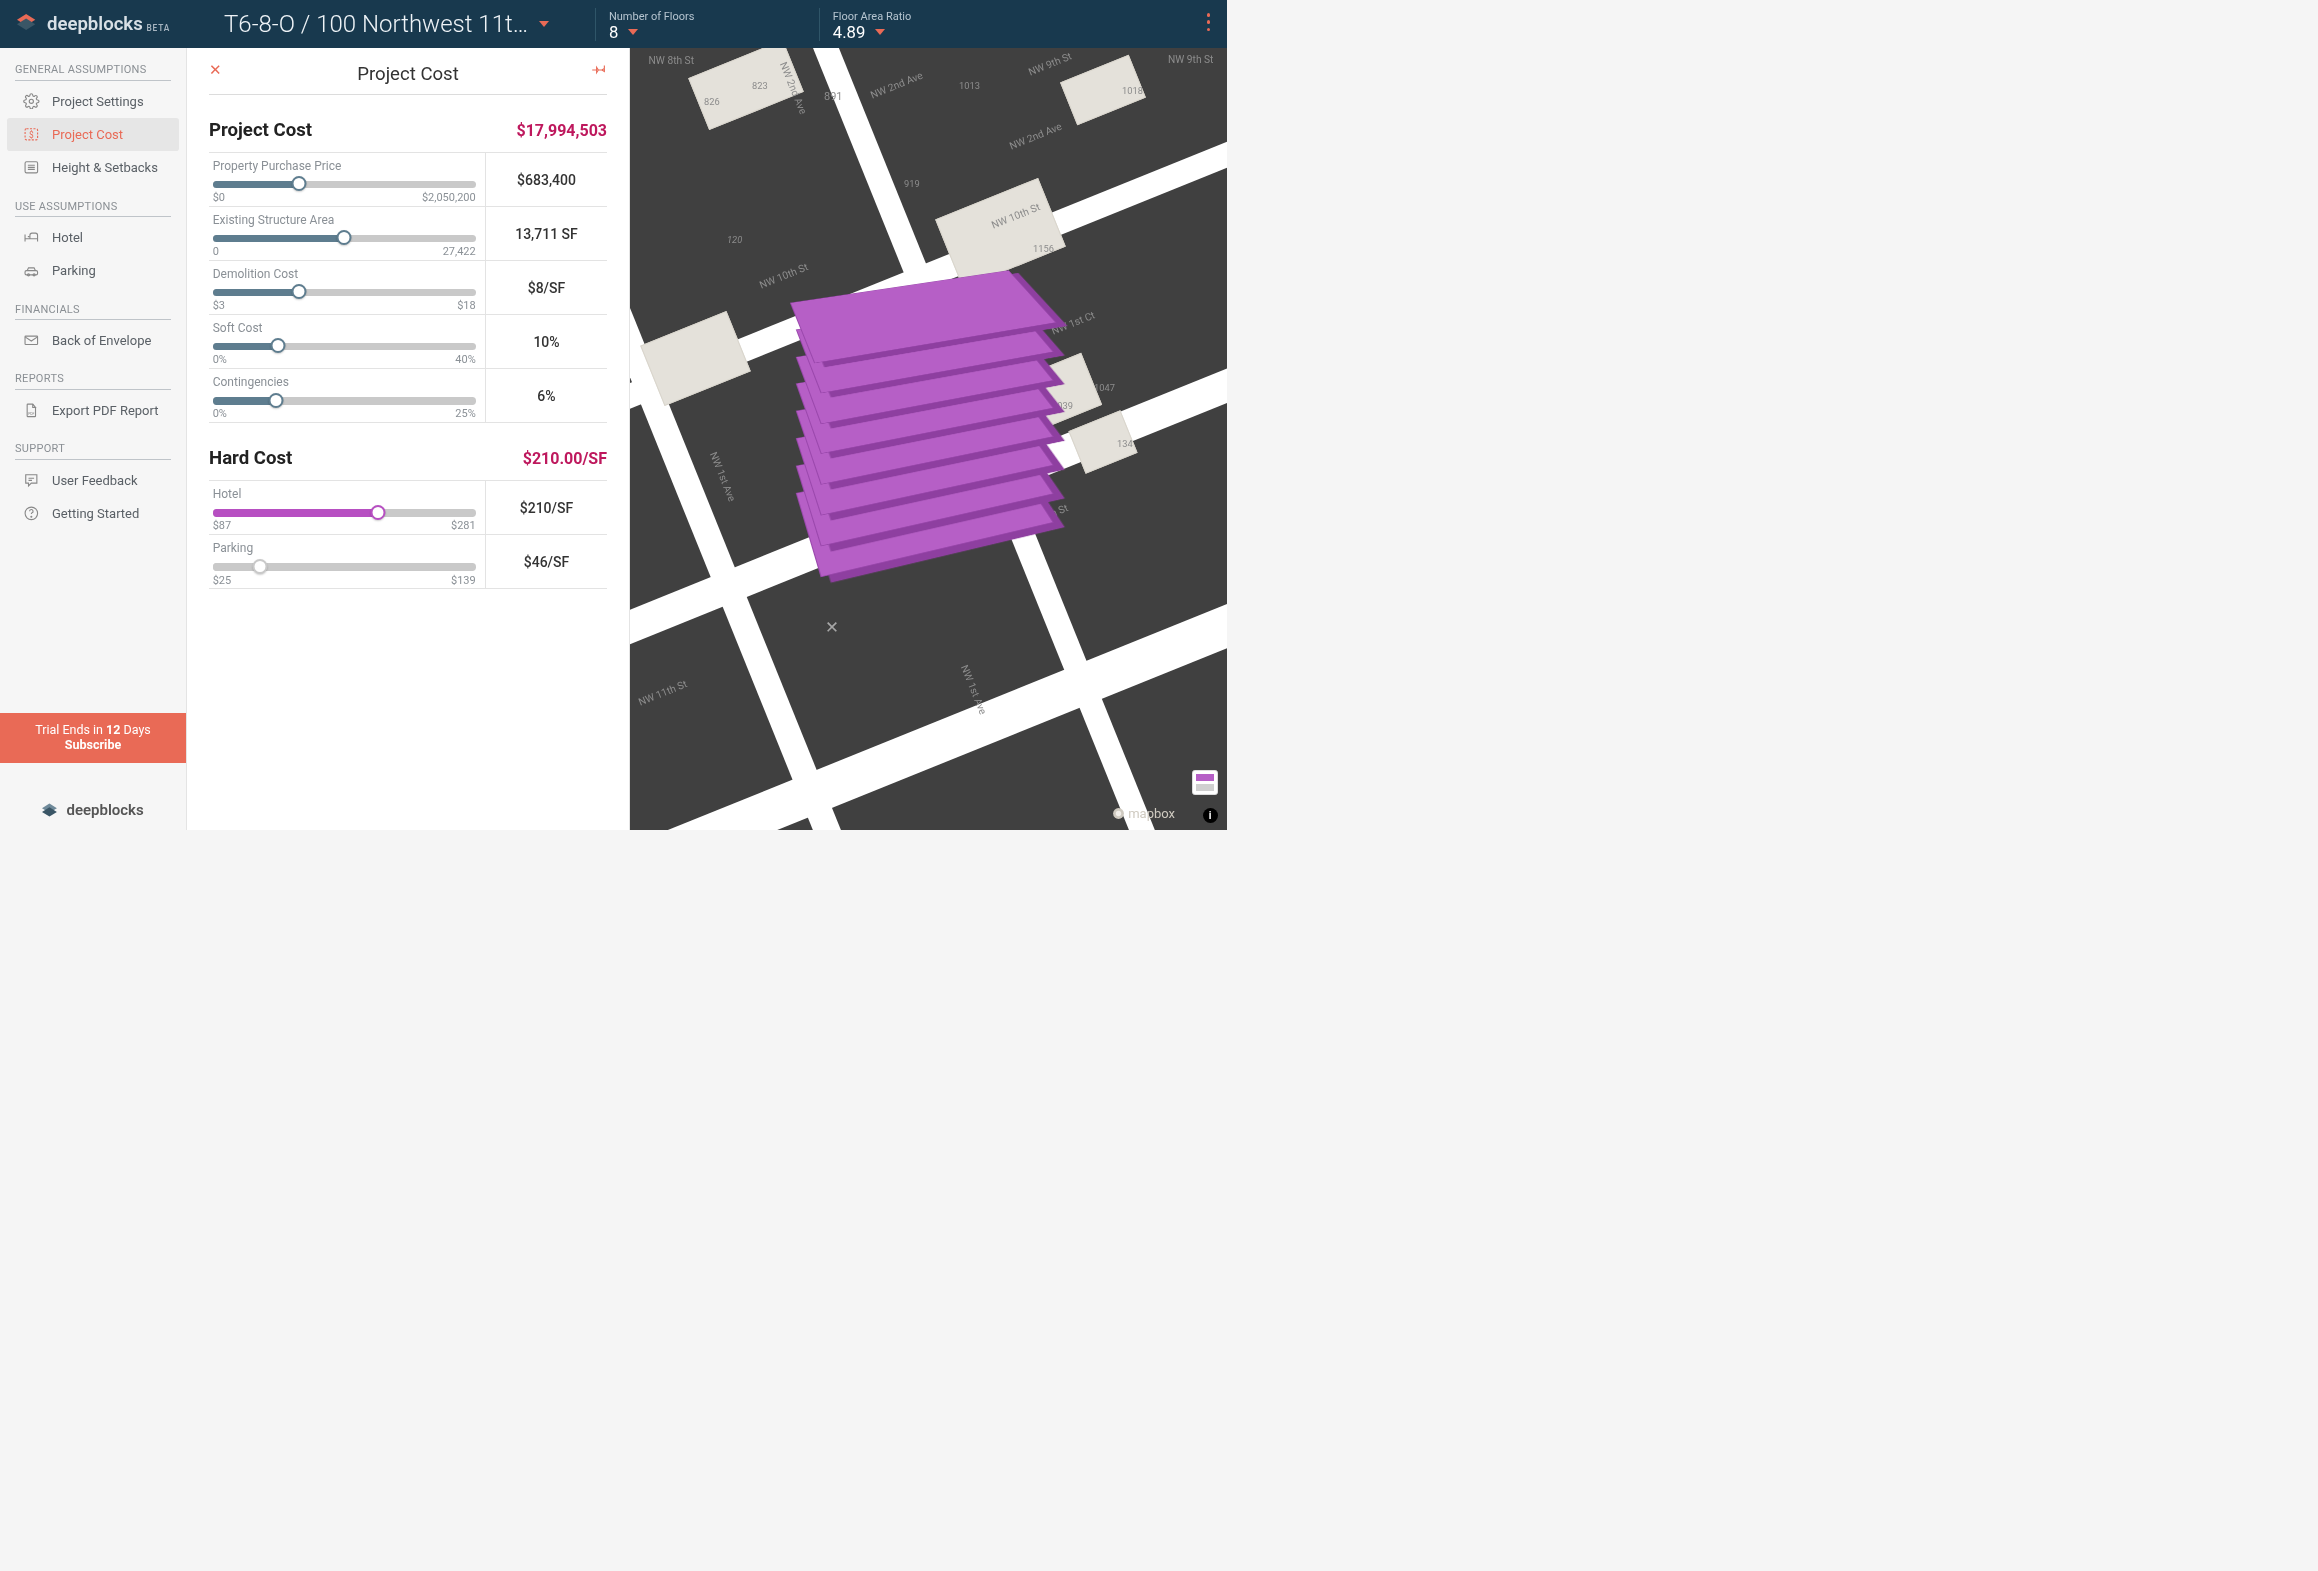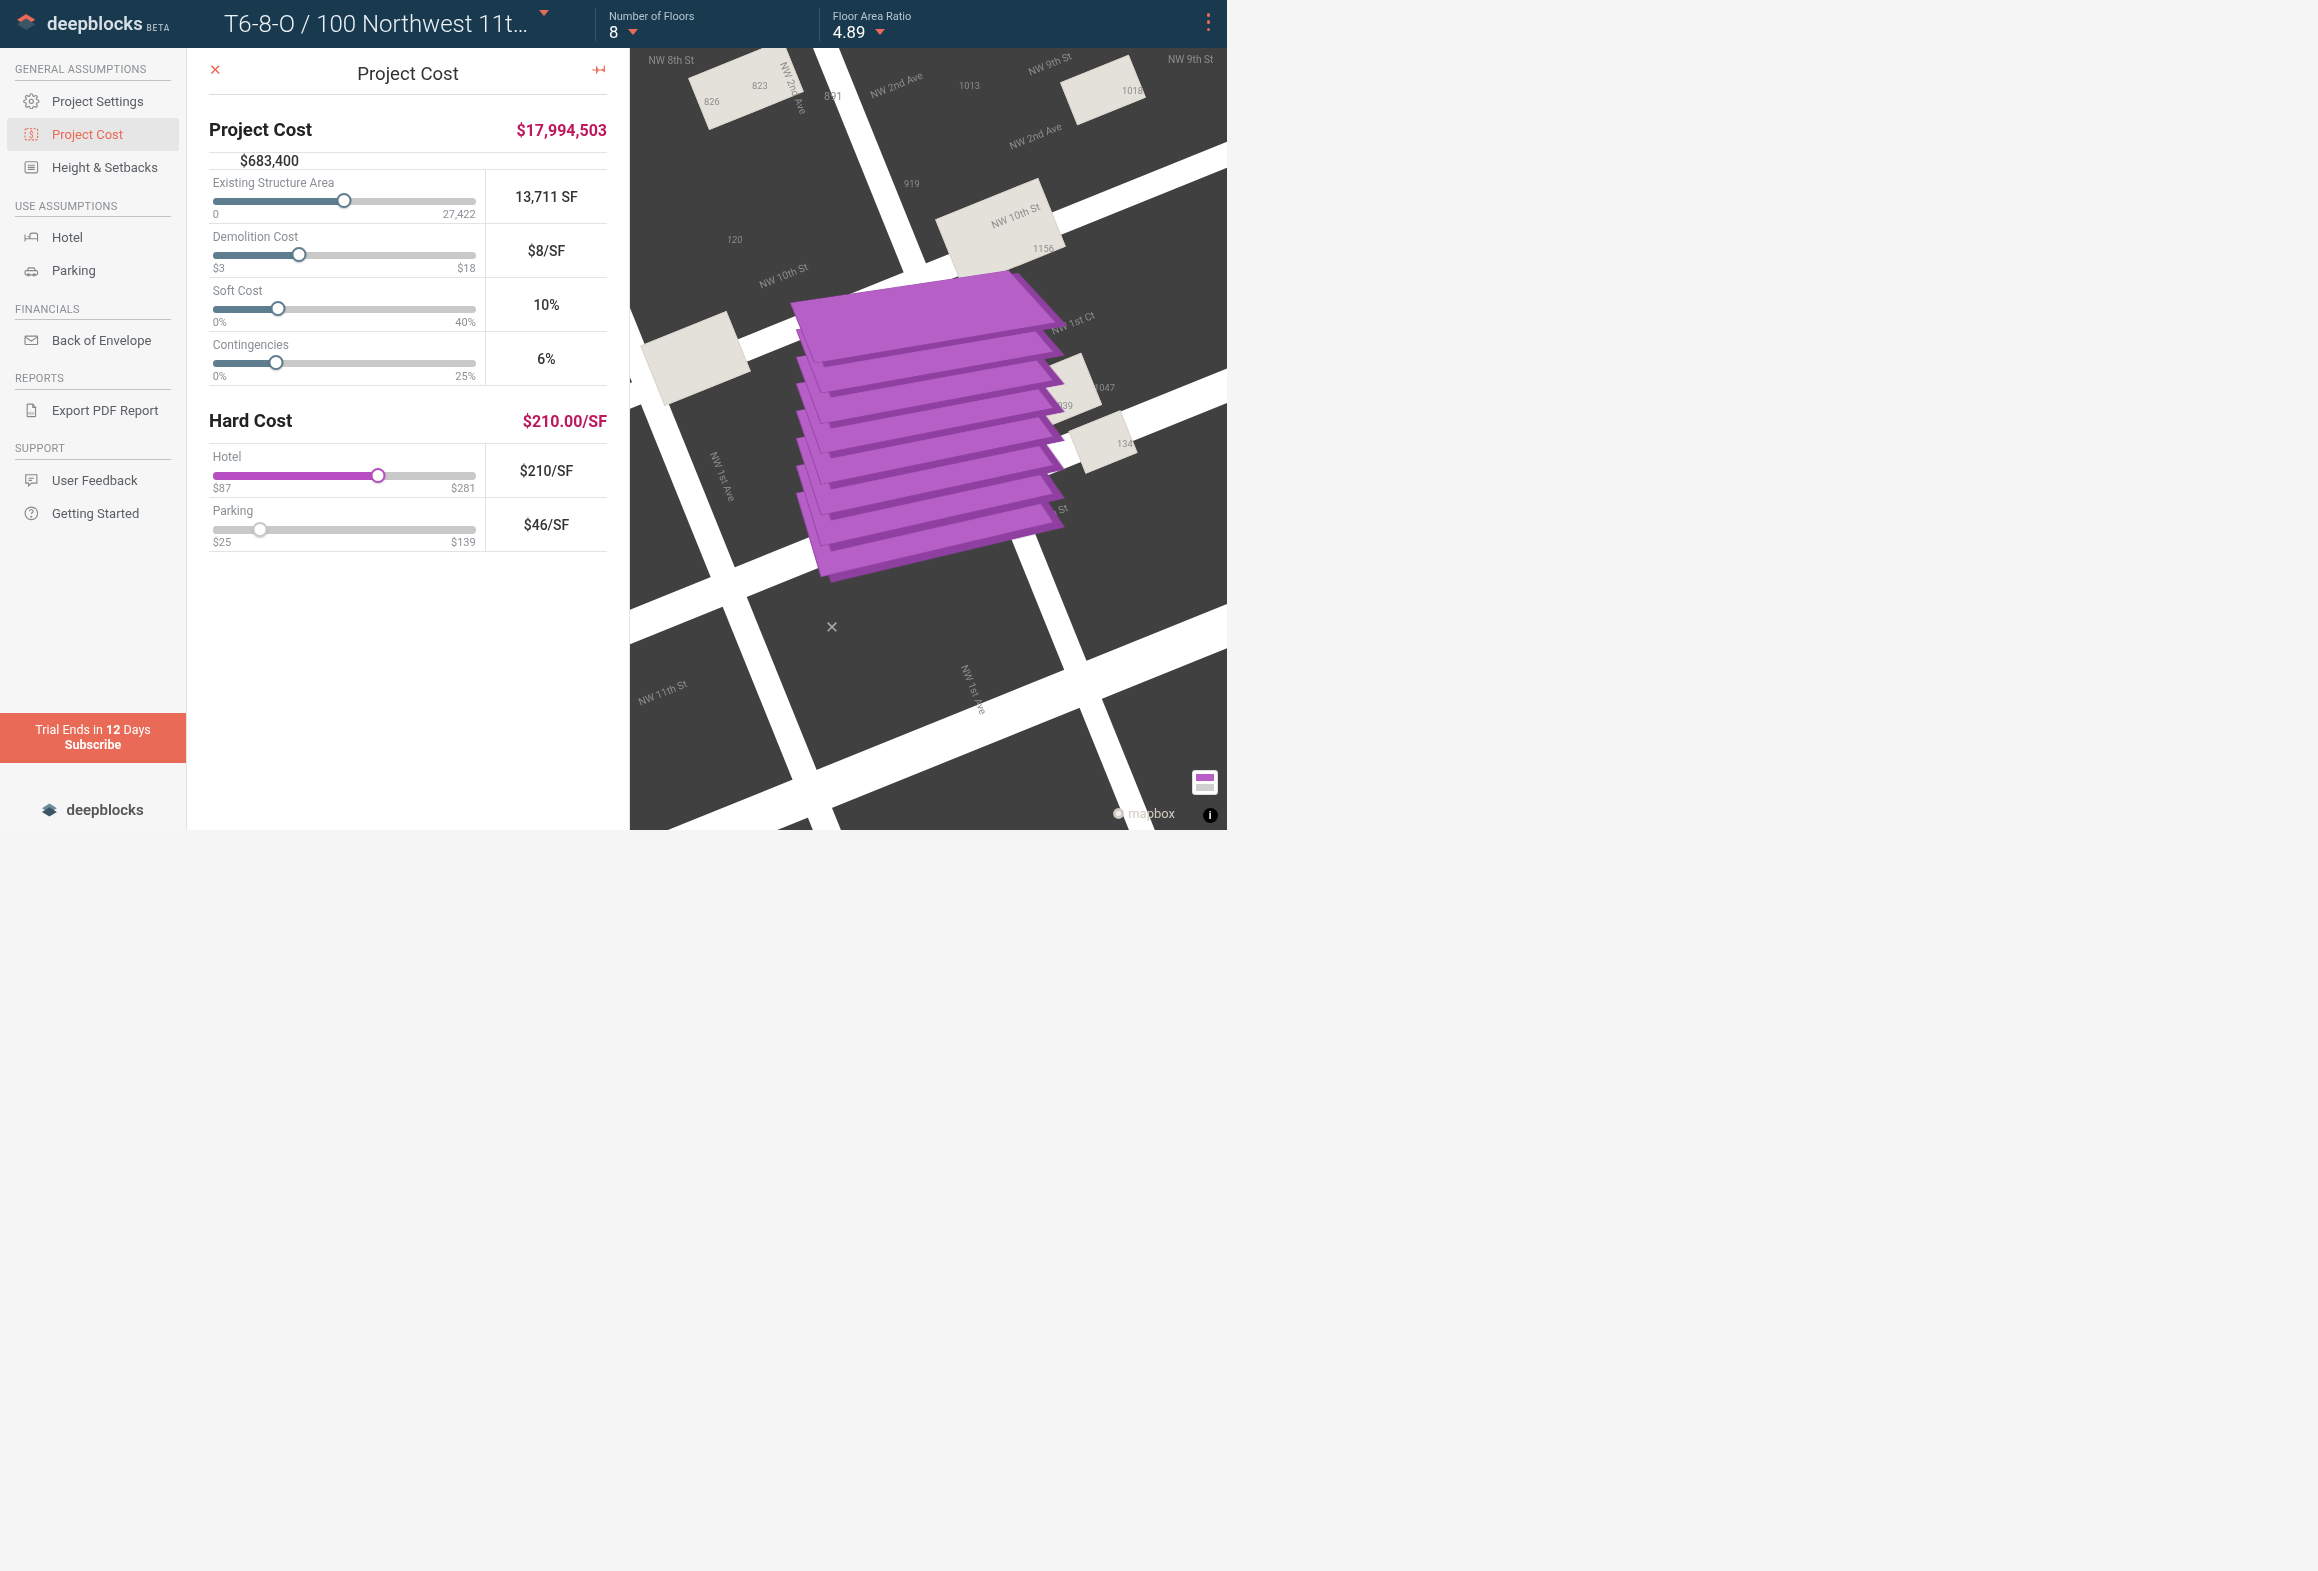--- a/index.html
+++ b/index.html
@@ -32,21 +32,21 @@
   .logo-beta { font-size: 8.3px; letter-spacing: 0.9px; color: #a6b4bf; margin-left:-3.7px; margin-top:7.4px;}
   .logo-mark {
     width: 26px; height: 20.4px; display:inline-block;
   }
   .project-title {
     font-size: 24px;
     font-weight: 300;
     color: #eef3f7;
     padding-left: 37px;
     flex: 0 0 408px;
-    display:flex; align-items:flex-start; gap:11px;
+    display:flex; align-items:center; gap:11px;
   }
   .caret-down {
     width:0;height:0;border-left:5.6px solid transparent;border-right:5.6px solid transparent;border-top:6.5px solid #e96a56;
   }
   .topbar-divider { width:0.9px; height:33px; background:#2f5568; }
   .kv-block { padding: 3.7px 18.6px 0 13px; }
   .kv-label { font-size: 11px; color:#b6c5d0; font-weight:400;}
   .kv-value { font-size: 16.7px; color:#fff; display:flex; align-items:center; gap:9.3px; margin-top:0px;}
   .topbar .dots {
     position:absolute; right:16.7px; top:13px; display:flex; flex-direction:column; gap:3.7px;
@@ -345,20 +345,32 @@
           </svg>
       </span>
     </div>
 
     <div class="group-head">
       <h3>Project Cost</h3>
       <span>$17,994,503</span>
     </div>
     <div id="pc-rows">
         <div class="row">
+          <div class="row-left">
+            <div class="row-label">Property Purchase Price</div>
+            <div class="slider">
+              <div class="track"></div>
+              <div class="fill" style="width:33%"></div>
+              <div class="knob" style="left:33%"></div>
+            </div>
+            <div class="row-minmax">
+              <span>$0</span>
+              <span>$2,050,200</span>
+            </div>
+          </div>
           <div class="row-right">$683,400</div>
         </div>
         <div class="row">
           <div class="row-left">
             <div class="row-label">Existing Structure Area</div>
             <div class="slider">
               <div class="track"></div>
               <div class="fill" style="width:50%"></div>
               <div class="knob" style="left:50%"></div>
             </div>

